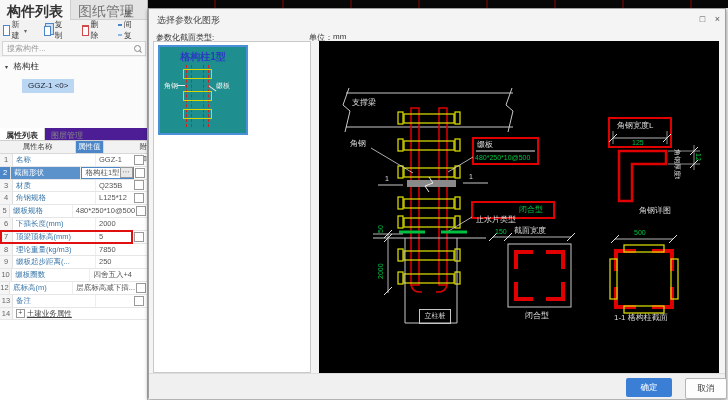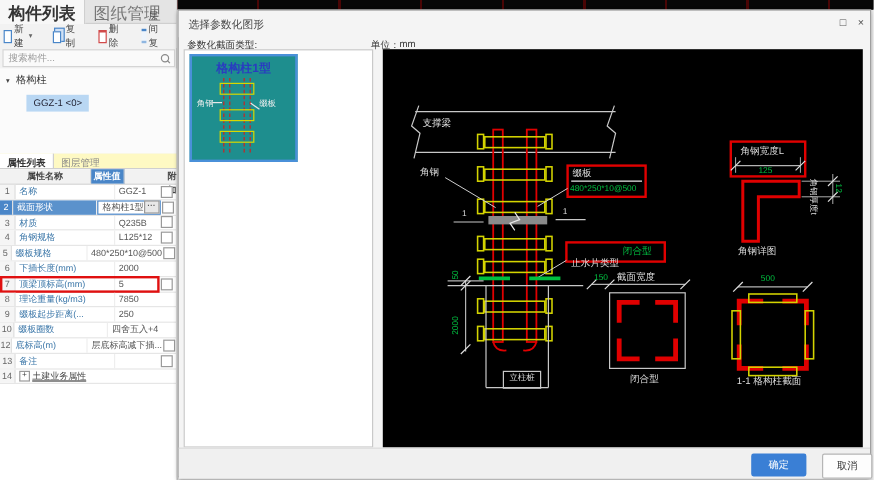--- a/index.html
+++ b/index.html
@@ -20,25 +20,25 @@
   .caret{font-size:6px;color:#666;}
   .more{font-size:8px;color:#555;margin-left:auto;}
   .search{left:2px;top:41px;width:144px;height:15px;background:#fafafa;border:1px solid #d5d5d5;
           font-size:8px;color:#9a9a9a;display:flex;align-items:center;padding:0 4px;}
   .mag{margin-left:auto;width:5px;height:5px;border:1px solid #8a8a8a;border-radius:50%;position:relative;}
   .mag::after{content:"";position:absolute;width:3px;height:1px;background:#8a8a8a;left:4px;top:5px;transform:rotate(45deg);}
   .tree{left:0;top:57px;width:147px;height:71px;background:#fbfbfb;}
   .treegroup{left:5px;top:4px;font-size:8.5px;color:#333;}
   .twist{font-size:6px;color:#444;margin-right:3px;}
   .treeitem{left:22px;top:22px;height:14px;padding:2px 6px;background:#b9d7f3;font-size:8px;color:#223;}
-  .ptabs{left:0;top:128px;width:100%;height:13px;background:#fef9c3;border-bottom:1px solid #cfcfcf;display:flex;}
+  .ptabs{left:0;top:128px;width:100%;height:13px;background:#4c1d95;border-bottom:1px solid #cfcfcf;display:flex;}
   .ptab{font-size:8px;color:#888;padding:2px 6px 0 6px;}
   .ptab.active{background:#fff;color:#333;font-weight:bold;border-right:1px solid #cfcfcf;}
   #proptable{left:0;top:141px;width:147px;bottom:0;background:#fff;font-size:7.5px;}
-  .phead{display:flex;height:12px;background:#f2f2f2;border-bottom:1px solid #d8d8d8;font-weight:bold;}
+  .phead{display:flex;height:12px;background:#f2f2f2;border-bottom:1px solid #d8d8d8;}
   .phead .h1{width:96px;text-align:center;line-height:12px;color:#444;border-right:1px solid #d8d8d8;}
   .phead .h2{width:34px;text-align:center;line-height:12px;color:#fff;background:#4a86c8;border-right:1px solid #d8d8d8;}
   .phead .h3{flex:1;text-align:center;line-height:12px;color:#444;padding-left:36px;}
   .prow{display:flex;height:11.8px;border-bottom:1px solid #e6e6e6;position:relative;line-height:11.8px;}
   .c{box-sizing:border-box;overflow:hidden;white-space:nowrap;}
   .c.num{width:13px;text-align:center;color:#666;background:#f5f5f5;border-right:1px solid #e0e0e0;}
   .c.name{width:83px;padding-left:3px;color:#3a76a8;border-right:1px solid #eee;}
   .c.val{flex:1;padding-left:3px;color:#555;overflow:visible;}
   .c.att{width:16px;display:flex;align-items:center;justify-content:center;}
   .prow.sel .num{background:#4a86c8;color:#fff;}
@@ -390,21 +390,21 @@
     <span class="cadtxt sm green rot" style="left:58px;top:192px;">50</span>
     <span class="cadtxt sm green rot" style="left:58px;top:238px;">2000</span>
     <div class="pilebox">立柱桩</div>
     <span class="cadtxt sm green" style="left:176px;top:187px;">150</span>
     <span class="cadtxt" style="left:195px;top:186px;">截面宽度</span>
     <span class="cadtxt" style="left:206px;top:271px;">闭合型</span>
     <span class="cadtxt" style="left:298px;top:81px;">角钢宽度L</span>
     <span class="cadtxt sm green" style="left:313px;top:98px;">125</span>
     <span class="cadtxt sm rot2" style="left:362px;top:108px;">角钢厚度t</span>
     <span class="cadtxt sm green rot2" style="left:383px;top:112px;">12</span>
-    <span class="cadtxt" style="left:296px;top:166px;font-family:Liberation Mono, monospace;">角钢详图</span>
+    <span class="cadtxt" style="left:320px;top:166px;">角钢详图</span>
     <span class="cadtxt sm green" style="left:315px;top:188px;">500</span>
     <span class="cadtxt" style="left:295px;top:273px;">1-1  格构柱截面</span>
   </div>
 
   <div id="btmbar" class="abs">
     <div class="btn" id="okbtn">确定</div>
     <div class="btn" id="cancelbtn">取消</div>
   </div>
 </div>
 

